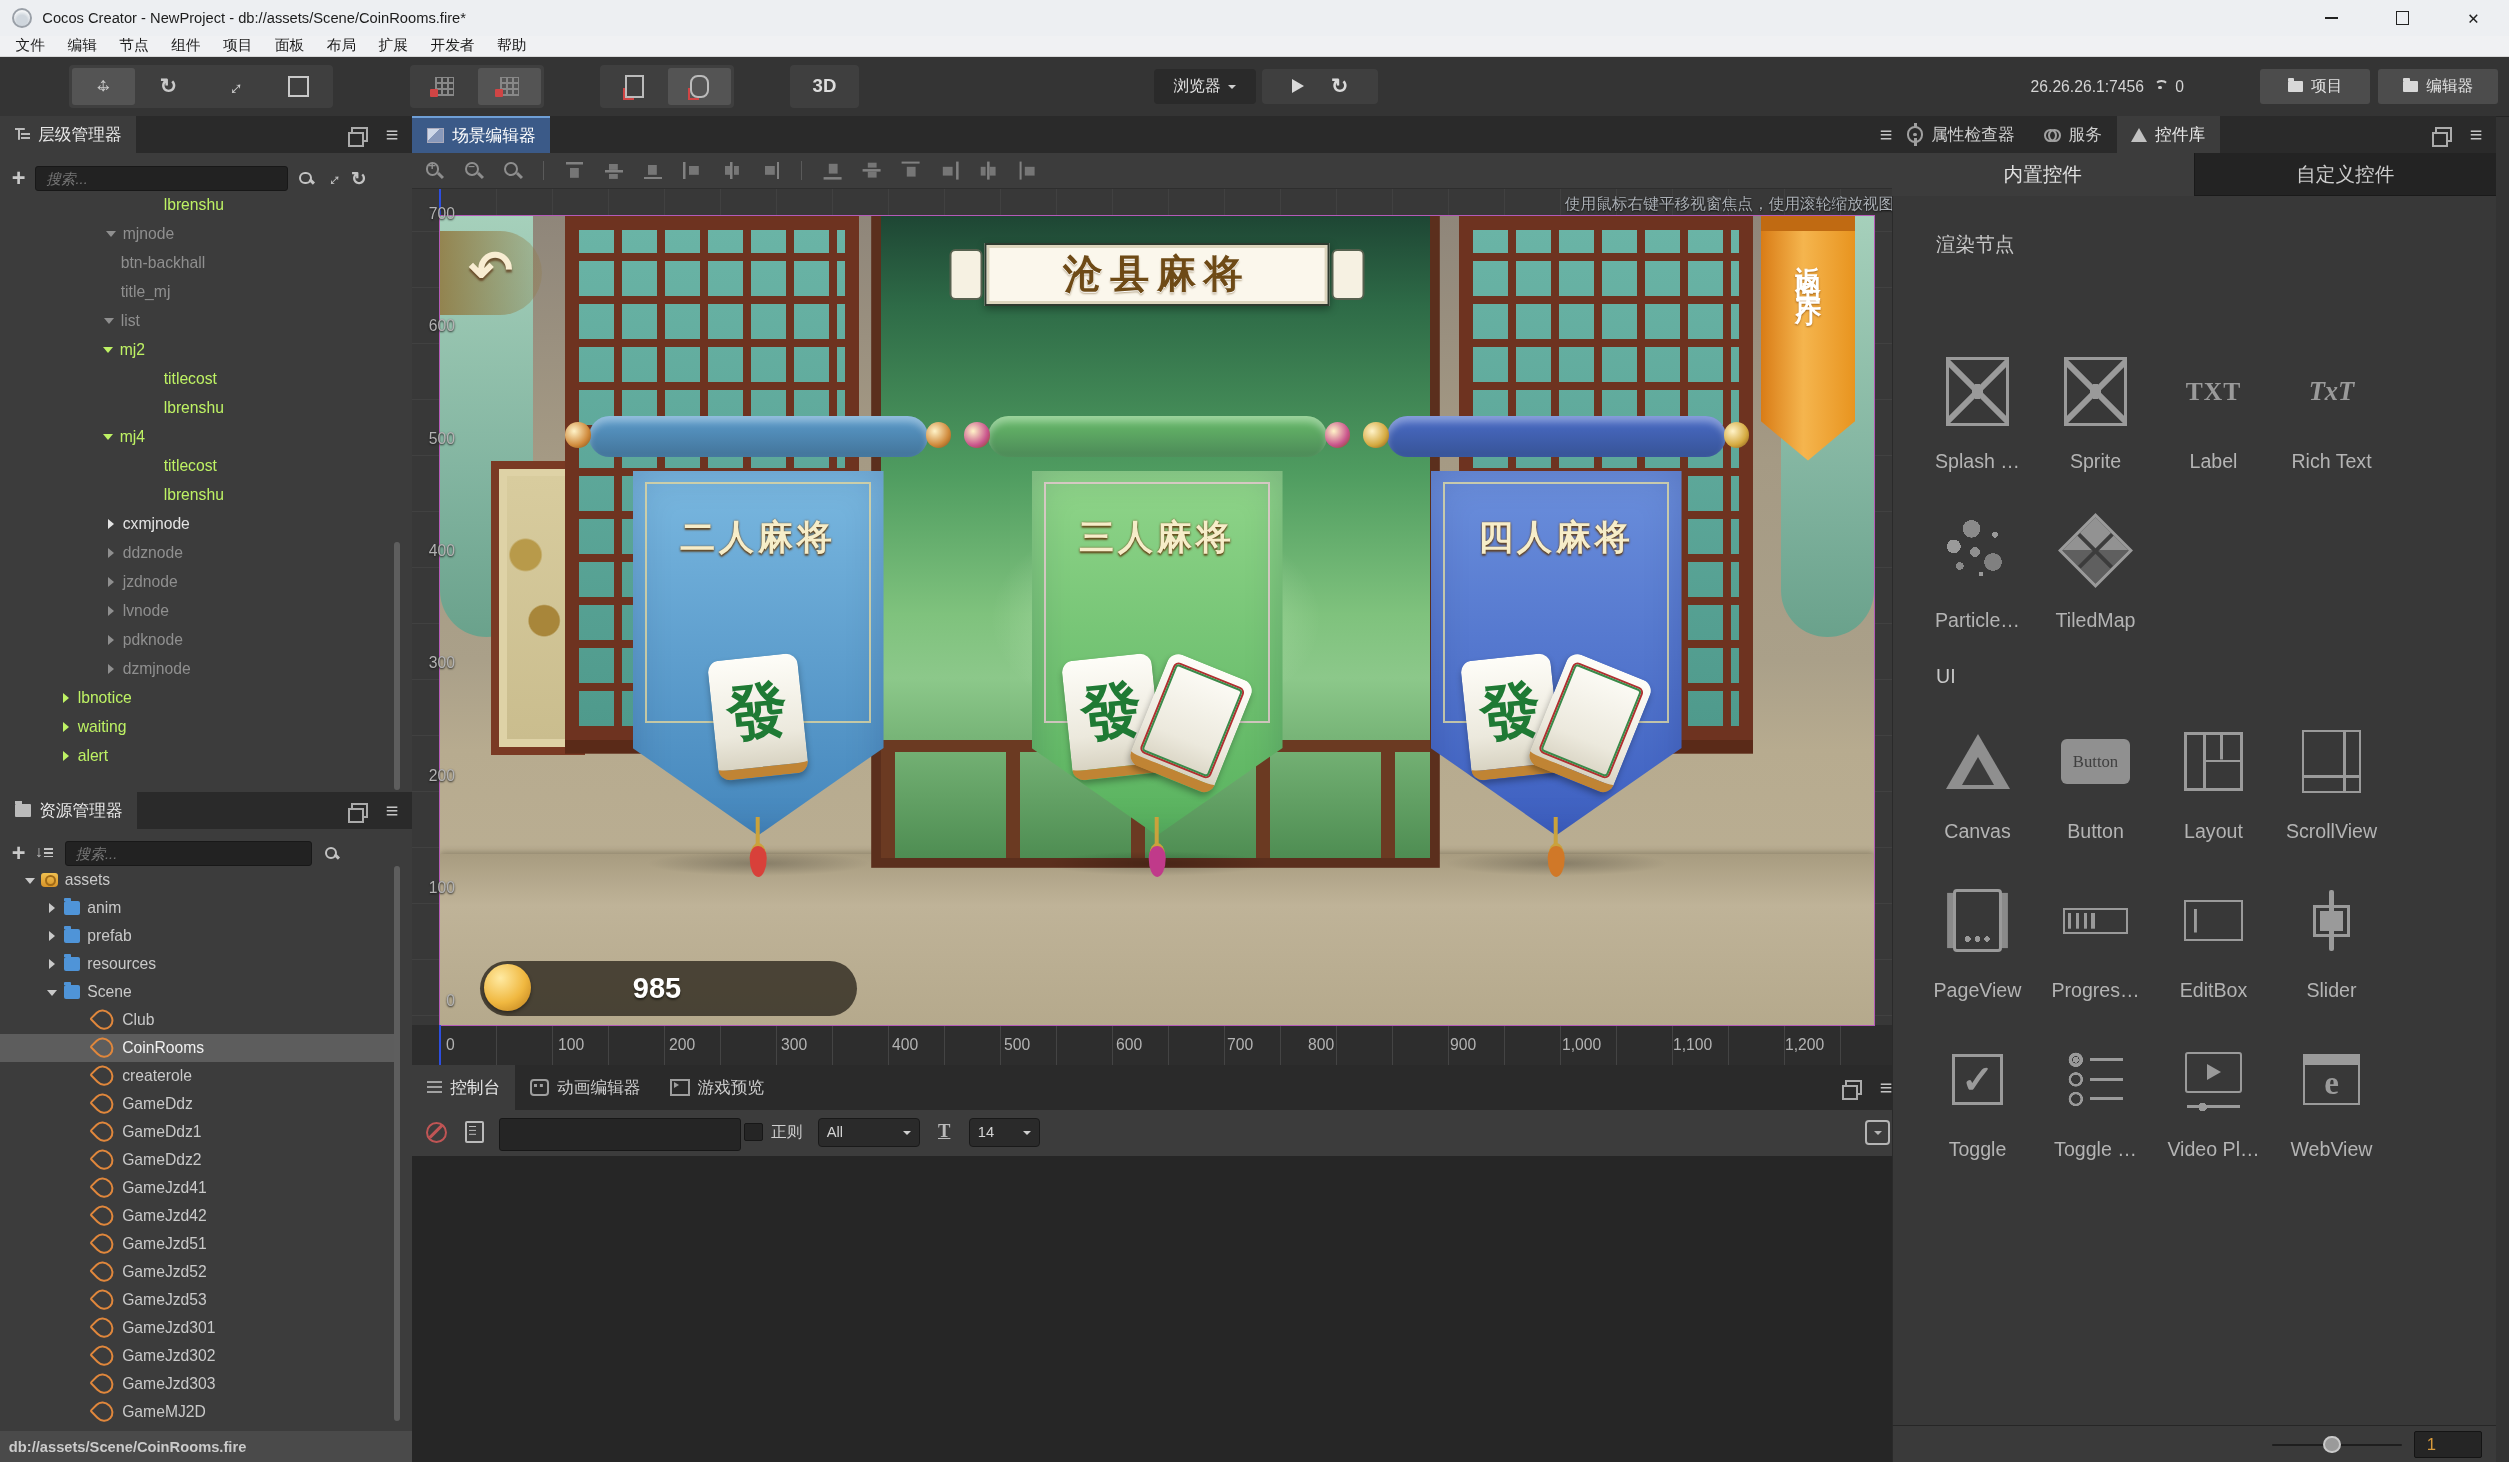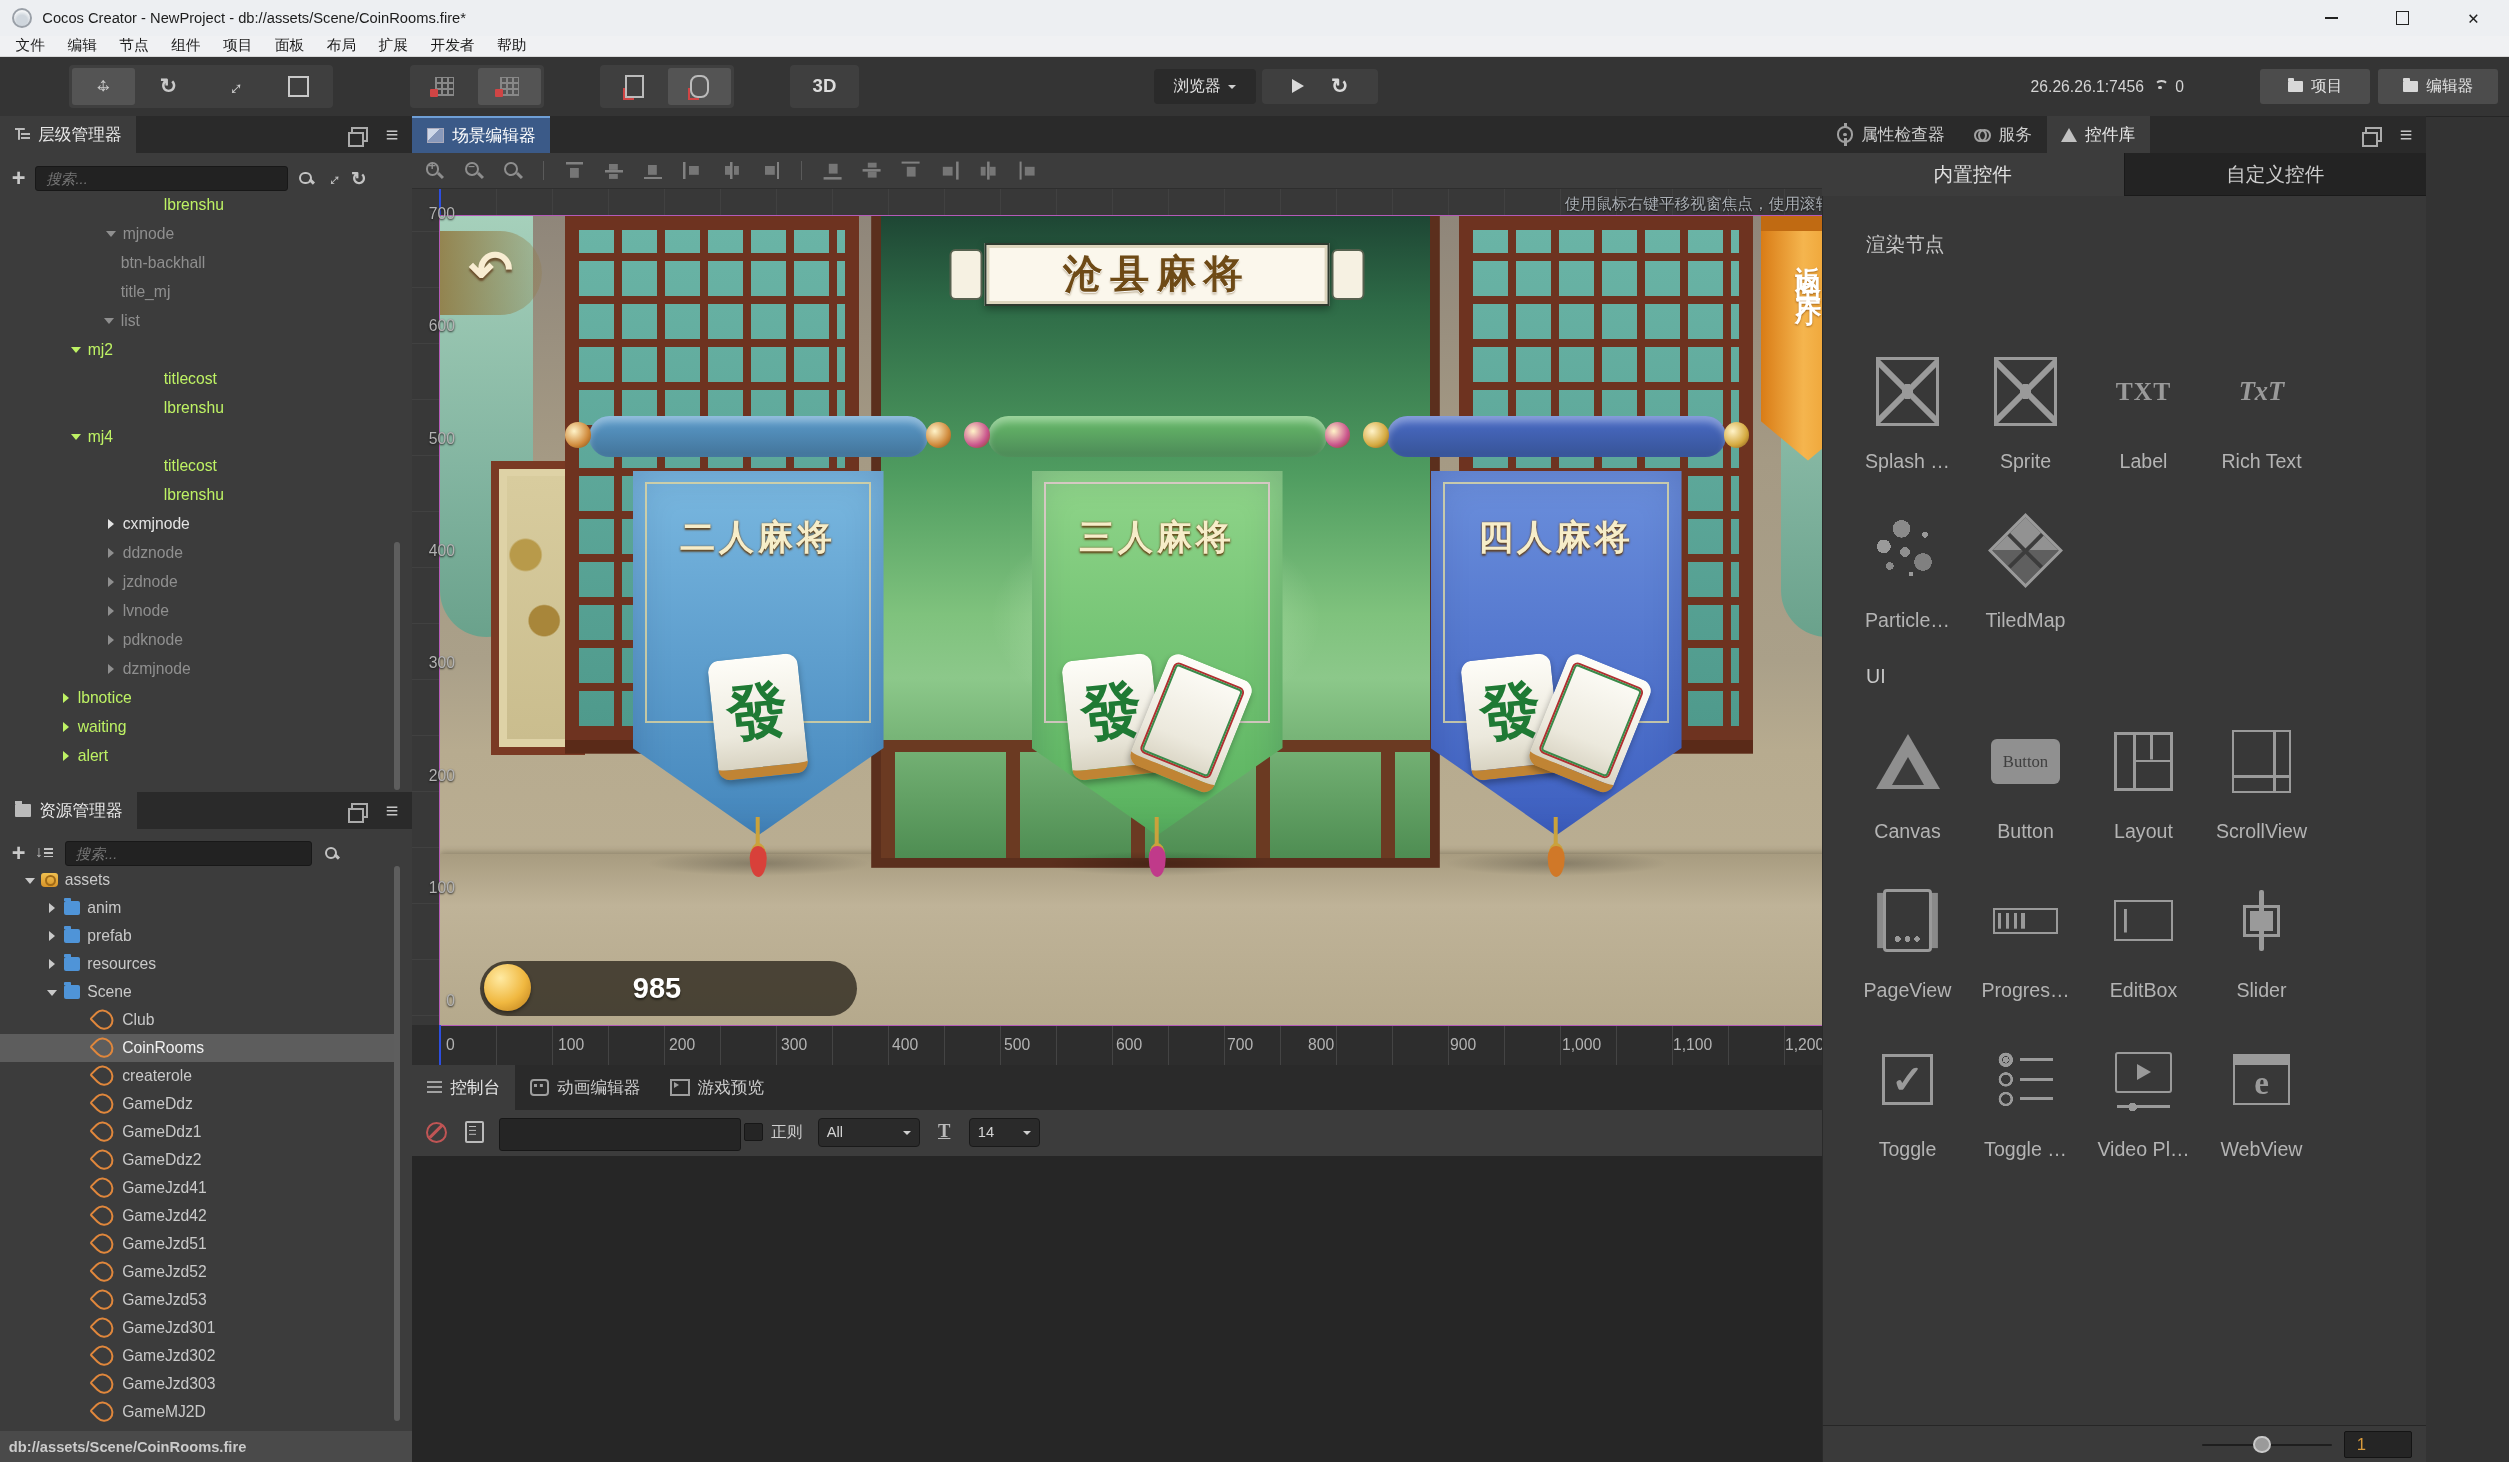--- a/index.html
+++ b/index.html
@@ -70,21 +70,21 @@
   .ic-sort::after{content:"";position:absolute;right:0;top:2px;width:8.8px;height:9.8px;
      background:linear-gradient(#c3c3c3 0 2px,transparent 2px 3.9px,#c3c3c3 3.9px 5.9px,transparent 5.9px 7.8px,#c3c3c3 7.8px 9.8px)}
   .vscroll{position:absolute;width:5.9px;border-radius:2.9px;background:#5e5e5e}
   
   .tree{position:absolute;left:0;right:13.7px;overflow:hidden}
   .trow{height:29px;display:flex;align-items:center;font-size:15.7px;box-sizing:border-box}
   .arow{height:28px;display:flex;align-items:center;font-size:15.7px;color:#c9c9c9;box-sizing:border-box}
   .arrow{flex:0 0 9.8px;height:9.8px;margin-right:6.9px;position:relative}
   .arr-down>.arrow::before{content:"";position:absolute;top:2.9px;border-left:5.9px solid transparent;border-right:5.9px solid transparent;border-top:6.9px solid currentColor}
   .arr-right>.arrow::before{content:"";position:absolute;left:2px;border-top:5.9px solid transparent;border-bottom:5.9px solid transparent;border-left:6.9px solid currentColor}
-  .ind0{padding-left:61px}.ind1{padding-left:106px}.ind2{padding-left:104px}.ind3{padding-left:71px}.ind4{padding-left:147px}
+  .ind0{padding-left:61px}.ind1{padding-left:106px}.ind2{padding-left:104px}.ind3{padding-left:103px}.ind4{padding-left:147px}
   .c-blue{color:#bef264}.c-gray{color:#8f8f8f}.c-bright{color:#e3e3e3}
   .atree .ind0{padding-left:24.5px}.atree .ind1{padding-left:47px}.atree .ind2{padding-left:74px}
   .aicon{flex:0 0 16.7px;height:13.7px;margin-right:6.9px;position:relative}
   .ic-folder>.aicon{background:#4f94d8;border-radius:2px}
   .ic-folder>.aicon::before{content:"";position:absolute;top:-2.9px;left:0;width:7.8px;height:2.9px;background:#4f94d8;border-radius:1px 1px 0 0}
   .ic-assets-root>.aicon{background:linear-gradient(#f0c050,#d89428);border-radius:2.9px 2.9px 3.9px 3.9px}
   .ic-assets-root>.aicon::before{content:"";position:absolute;left:3.9px;top:2px;width:6.9px;height:6.9px;border:2px solid #a06a18;border-radius:50%}
   .ic-fire>.aicon{width:12.7px;margin-left:2px;margin-right:8.8px;height:14.7px;border:2.5px solid #e0873c;border-radius:50% 50% 50% 2px;transform:rotate(45deg);margin-top:-2px}
   .sel{background:#5d5d5d;color:#f0f0f0}
   
@@ -804,21 +804,21 @@
         <span>14</span>
           <span class="caret"></span>
       </div>
       <div class="collapse">
           <i></i>
         </div>
     </div>
     <div class="conbody"></div>
   </div>
 
-  <div class="panel" style="left:1822px;top:116px;width:604px;height:1347px;background:#383838">
+  <div class="panel" style="left:1892px;top:116px;width:604px;height:1347px;background:#383838">
     <div class="tabbar">
       <div style="display:flex">
 
       <div class="tab ic-gear">
             <span class="ri ri-gear"></span>
             <span>属性检查器</span>
           </div>
           <div class="tab ic-service">
             <span class="ri ri-service"></span>
             <span>服务</span>

